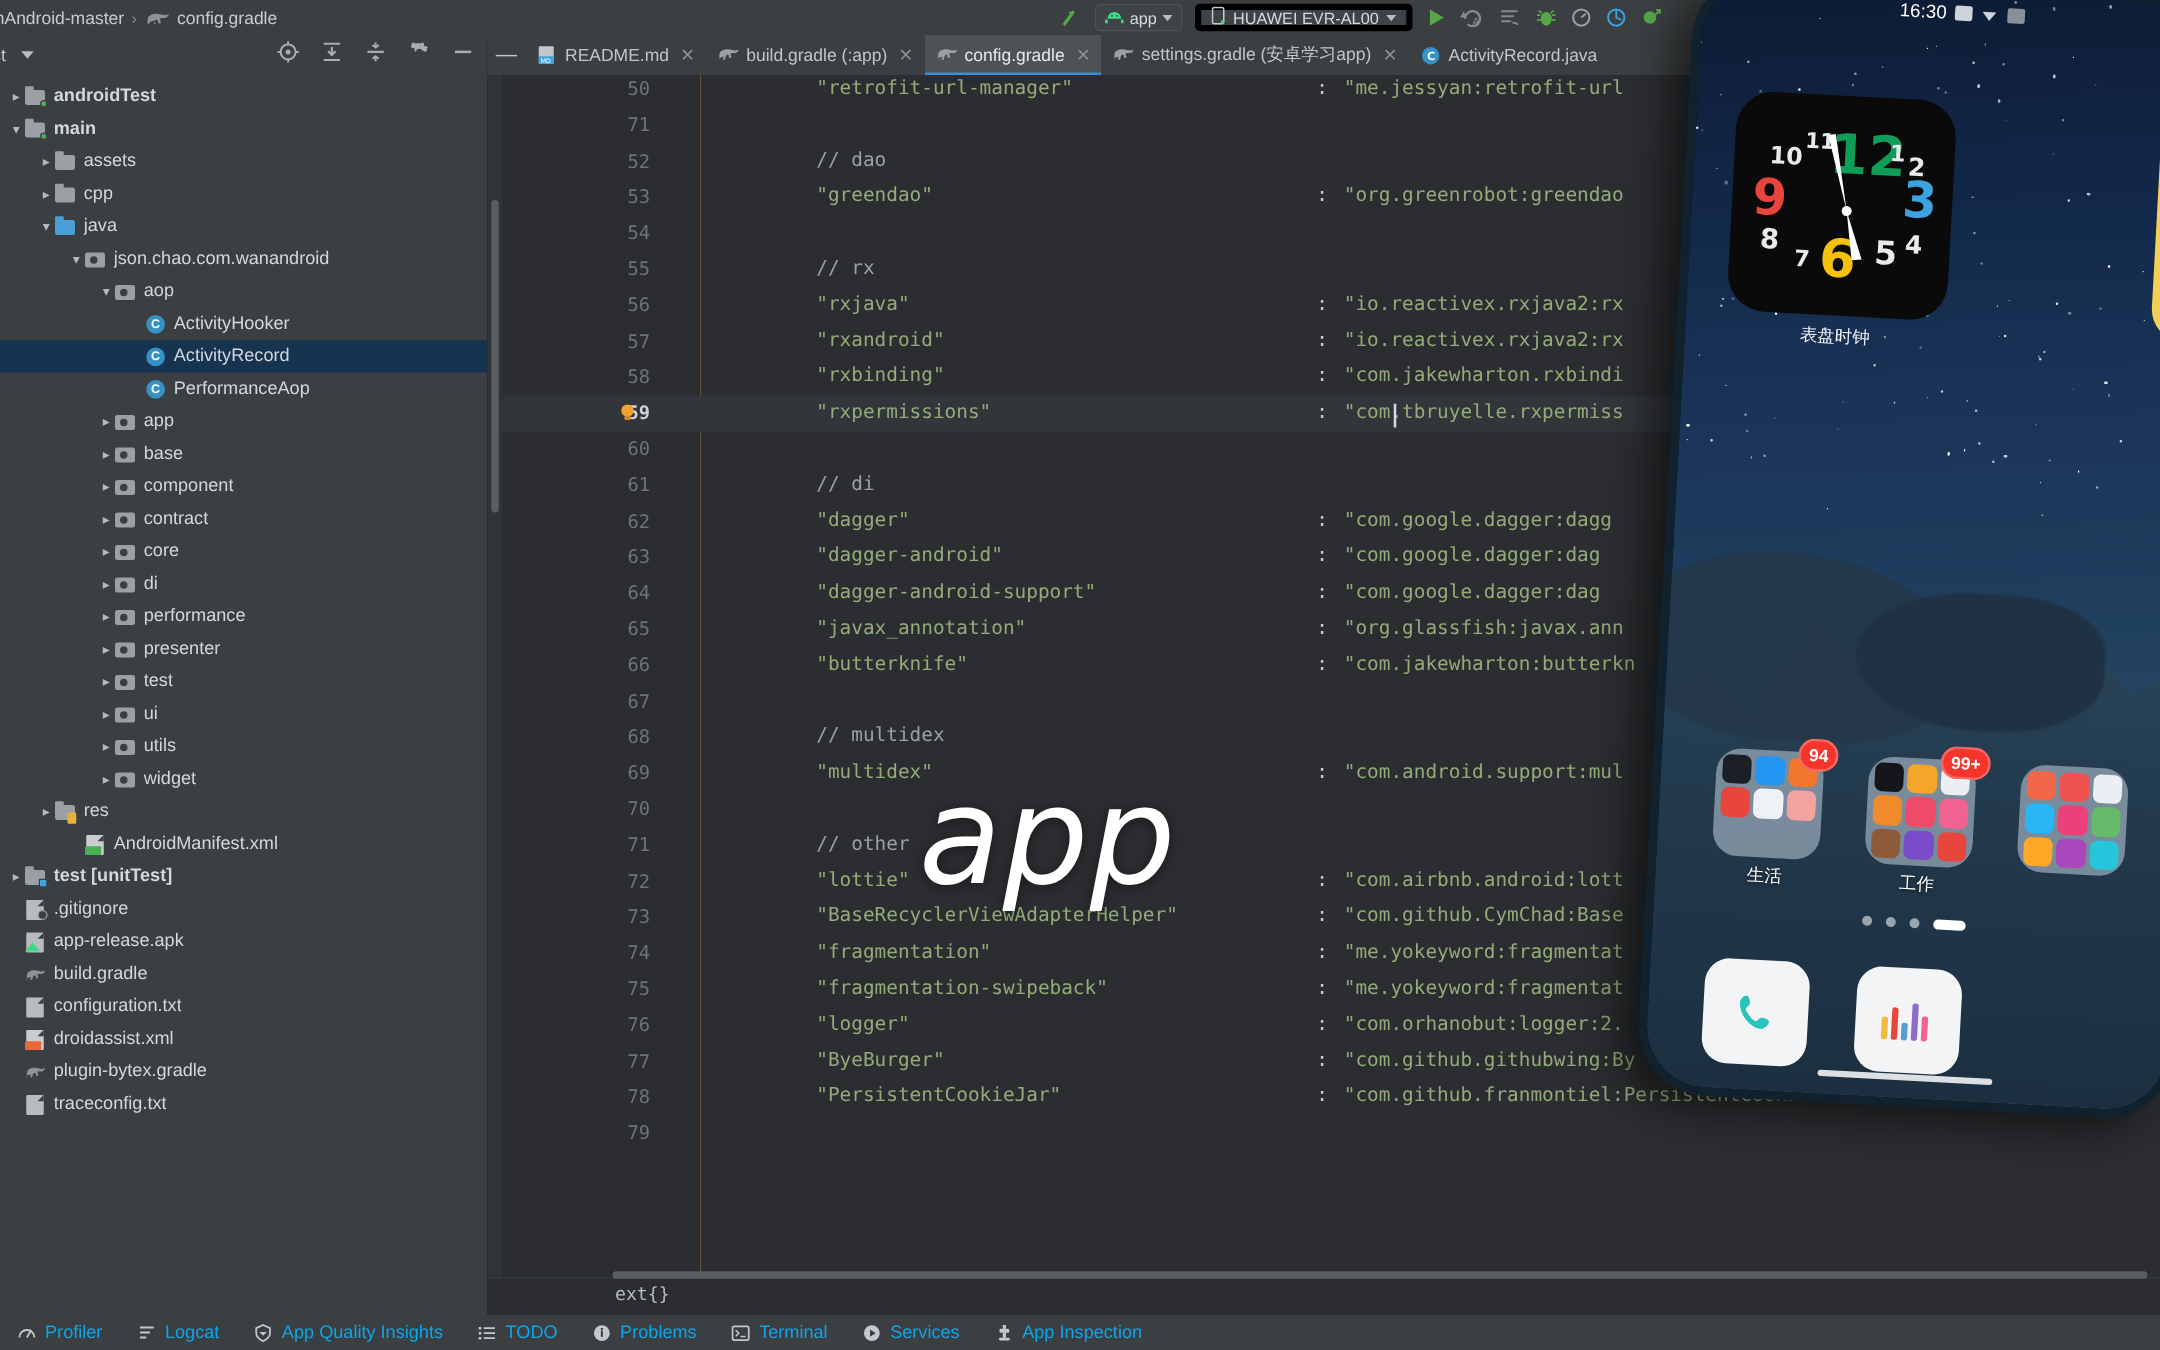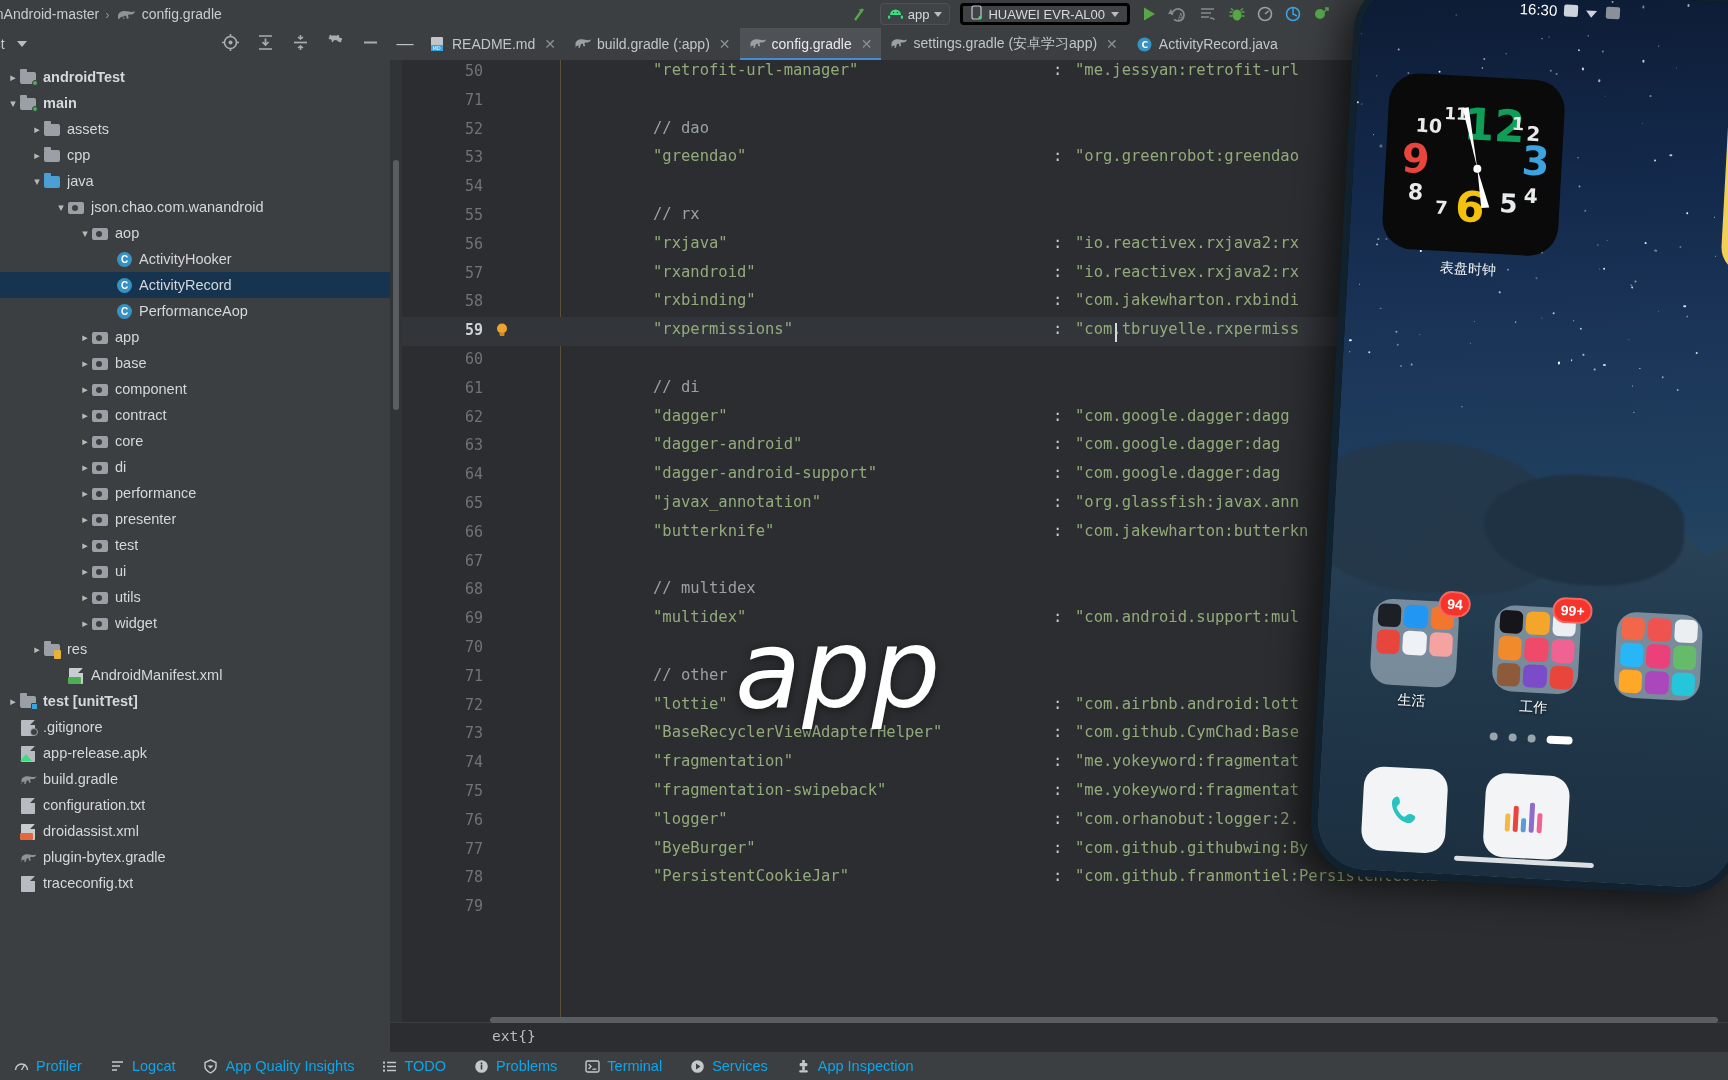--- a/index.html
+++ b/index.html
@@ -24,21 +24,21 @@
   .gradle-icon svg { display:block; }
 
   .tb-right { position: absolute; right: 398px; top: 0; height: 28px;
     display: flex; align-items: center; gap: 10px; }
   .tb-btn { display: flex; align-items: center; justify-content: center;
     height: 22px; cursor: default; }
   .run-config { display: flex; align-items: center; gap: 5px; height: 22px;
     border: 1px solid #4e5257; border-radius: 4px; padding: 0 7px;
     font-size: 13px; color: #d6d9de; background: #3f4346; }
   .device-sel { display: flex; align-items: center; gap: 6px; height: 22px;
-    border: 3px solid #000000; border-radius: 4px; padding: 0 8px;
+    border: 5px solid #000000; border-radius: 4px; padding: 0 8px;
     font-size: 13px; color: #d6d9de; background: #3f4346; }
   .caret-dn { width:0;height:0;border-left:4px solid transparent;border-right:4px solid transparent;
     border-top:5px solid #b9bcc1; }
 
   
   .proj-head {
     position: absolute; top: 28px; left: 0; width: 390px; height: 32px;
     background: #3c3f41; display: flex; align-items: center;
   }
   .proj-title { font-size: 14px; color: #c8cbd0; margin-left: -14px; }
@@ -117,21 +117,21 @@
   .tab.active { background:#4e5256; box-shadow: inset 0 -2px 0 #3f8cd8; color:#e7e9ec; }
   .tab .x { color:#8c9097; font-size:14px; margin-left:3px; }
   .tabicon { width:17px;height:17px; position:relative; display:inline-block; }
 
   .ed-body { position:absolute; top:32px; left:0; right:0; bottom:30px;
     background:#2b2d30; overflow:hidden; }
   .gutter { position:absolute; left:0; top:0; bottom:0; width:130px; background:#2b2d30; }
   .vscroll-tr { position:absolute; left:0; top:0; bottom:0; width:12px; background:#313437; }
   .vthumb { position:absolute; left:3px; top:100px; width:6px; height:250px;
     background:#5a5d61; border-radius:3px; }
-  .lnum { position:absolute; right:16px; width:60px; text-align:center;
+  .lnum { position:absolute; right:0; width:60px; text-align:right;
     font-family:"DejaVu Sans Mono", monospace; font-size:15px; color:#6e7478; }
   .lnum.cur { color:#cfd3d7; font-weight:bold; }
   .bulb { position:absolute; left:104px; width:16px; height:16px; }
   .code-col { position:absolute; left:130px; top:0; right:0; bottom:0; }
   .guide { position:absolute; left:40px; top:0; bottom:0; width:1px; background:#5c5136; }
   .ln-hl { position:absolute; left:0; right:0; height:29px; background:#323539; }
   .cline { position:absolute; left:0; right:0; height:29px;
     font-family:"DejaVu Sans Mono", monospace; font-size:15.5px; white-space:pre; }
   .str { color:#93ab7a; }
   .cmt { color:#9aa0a6; }

